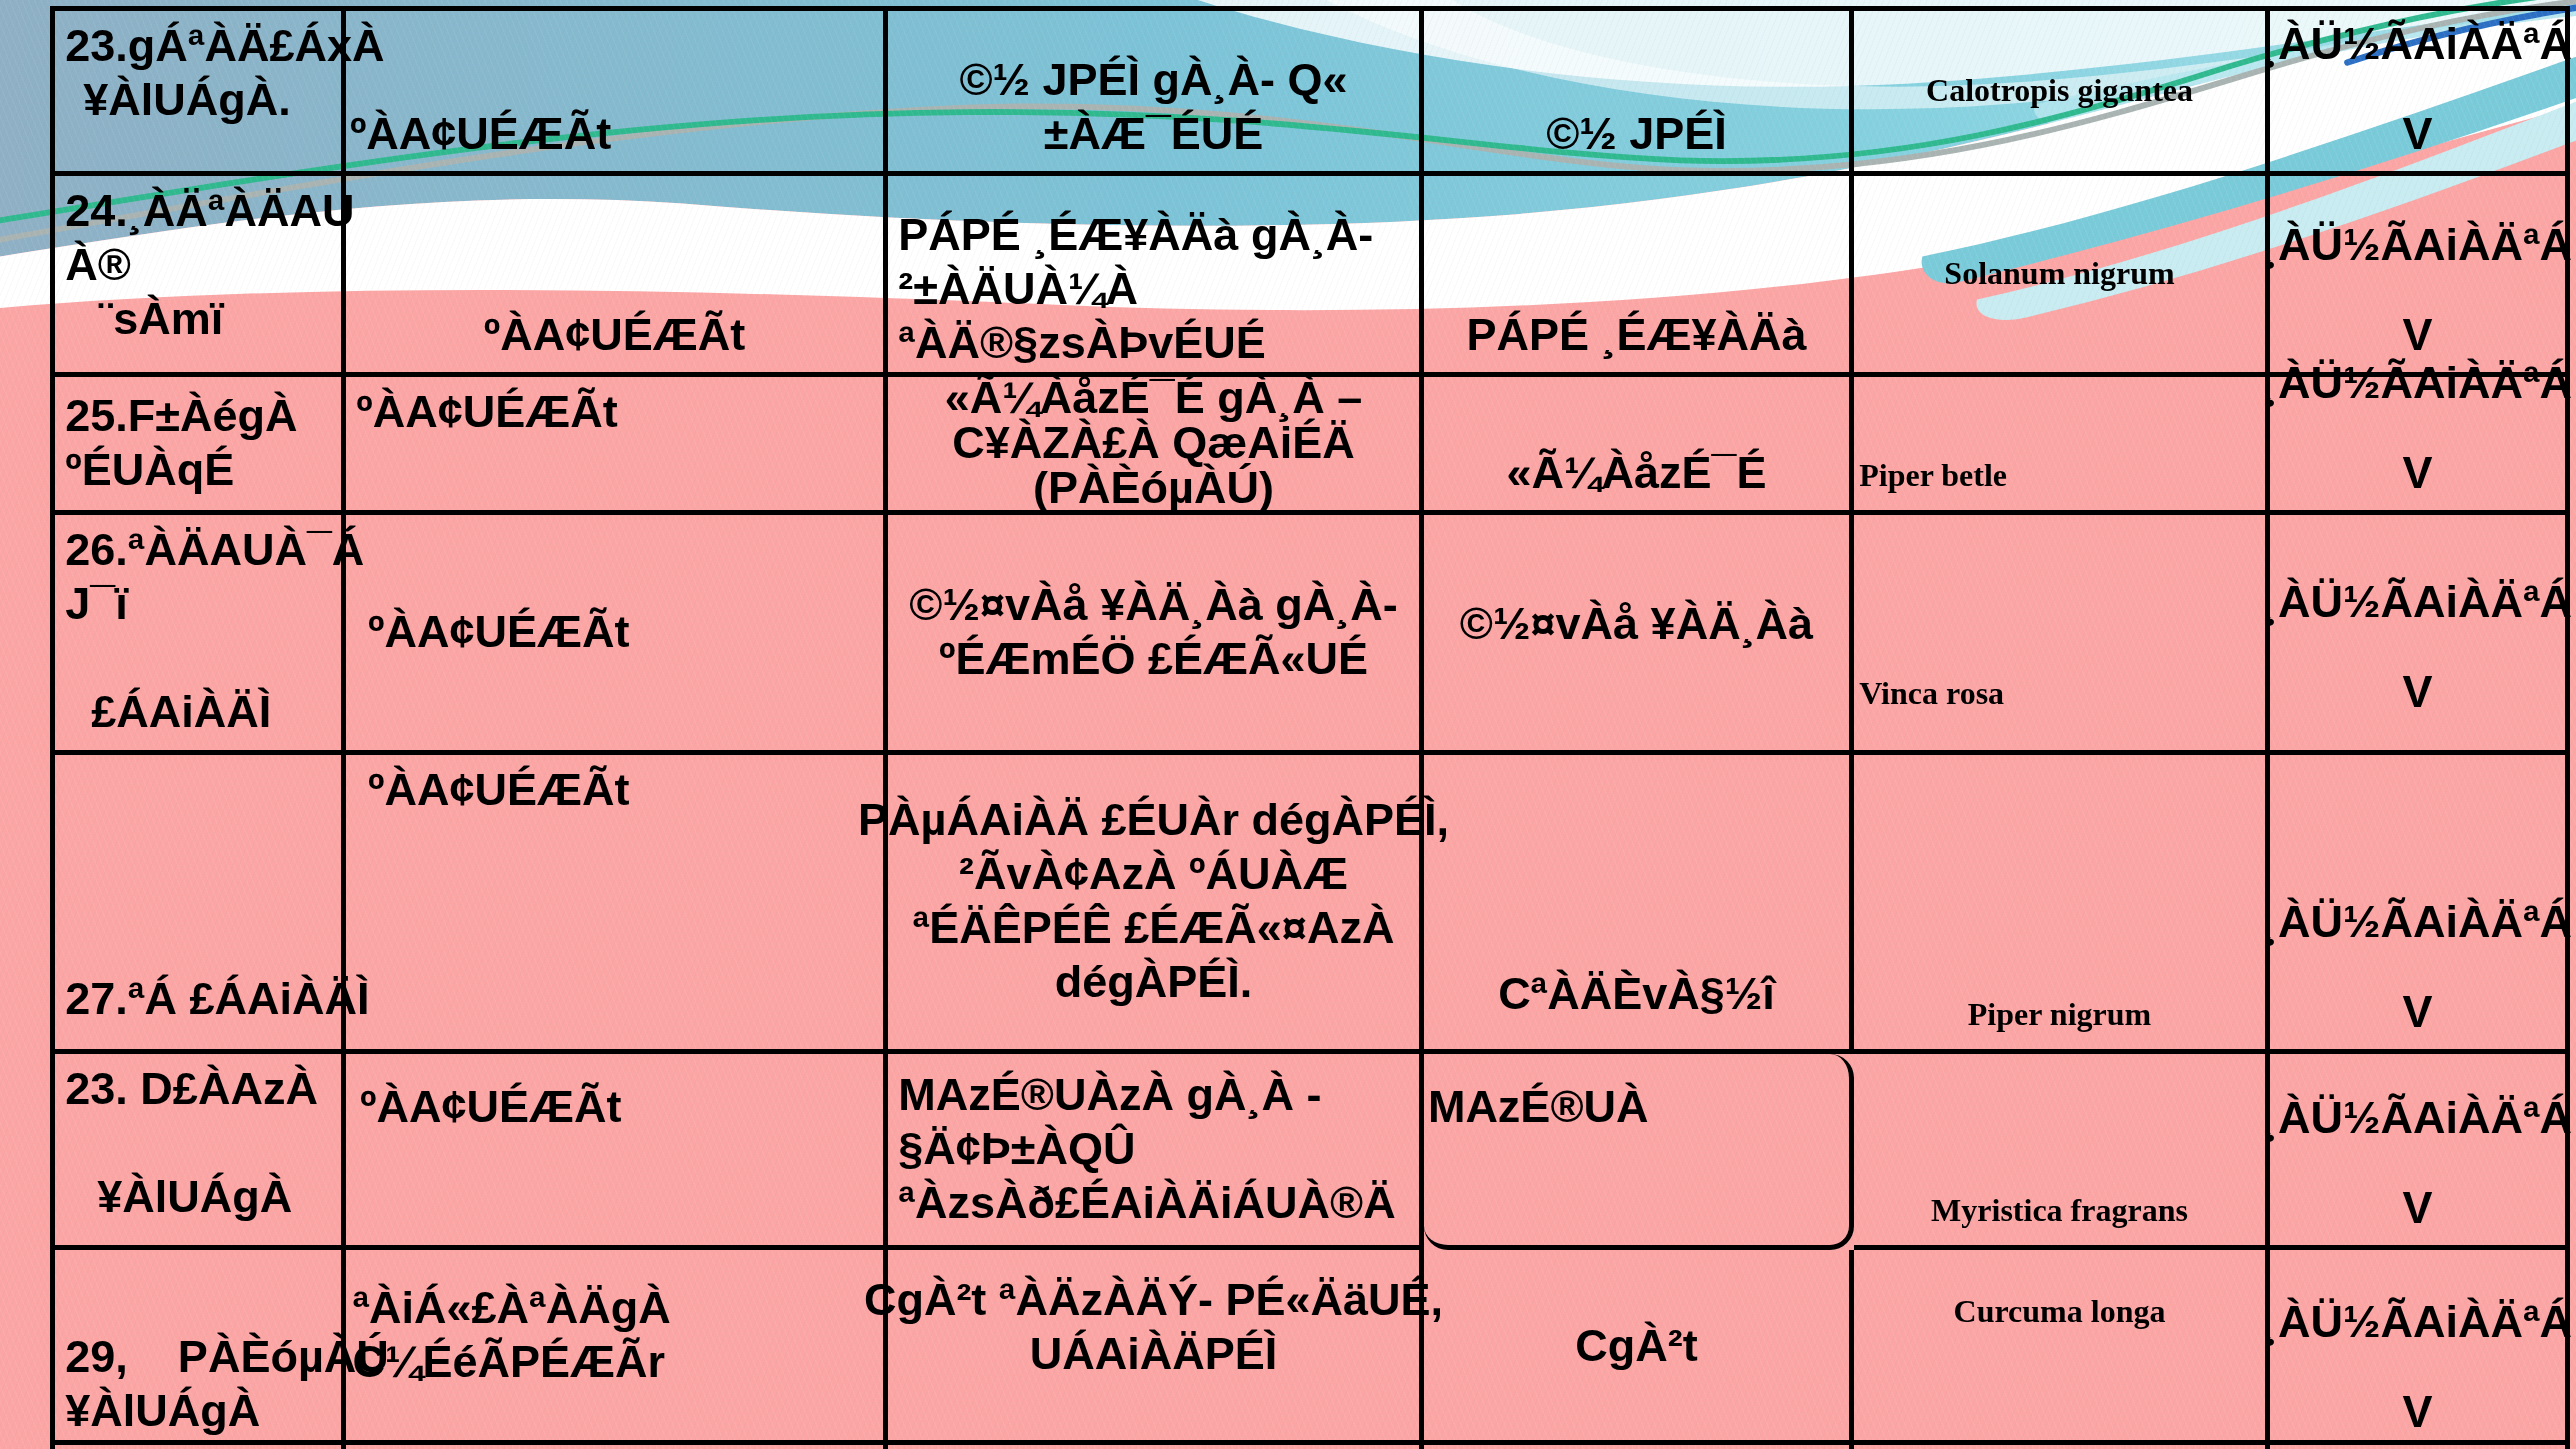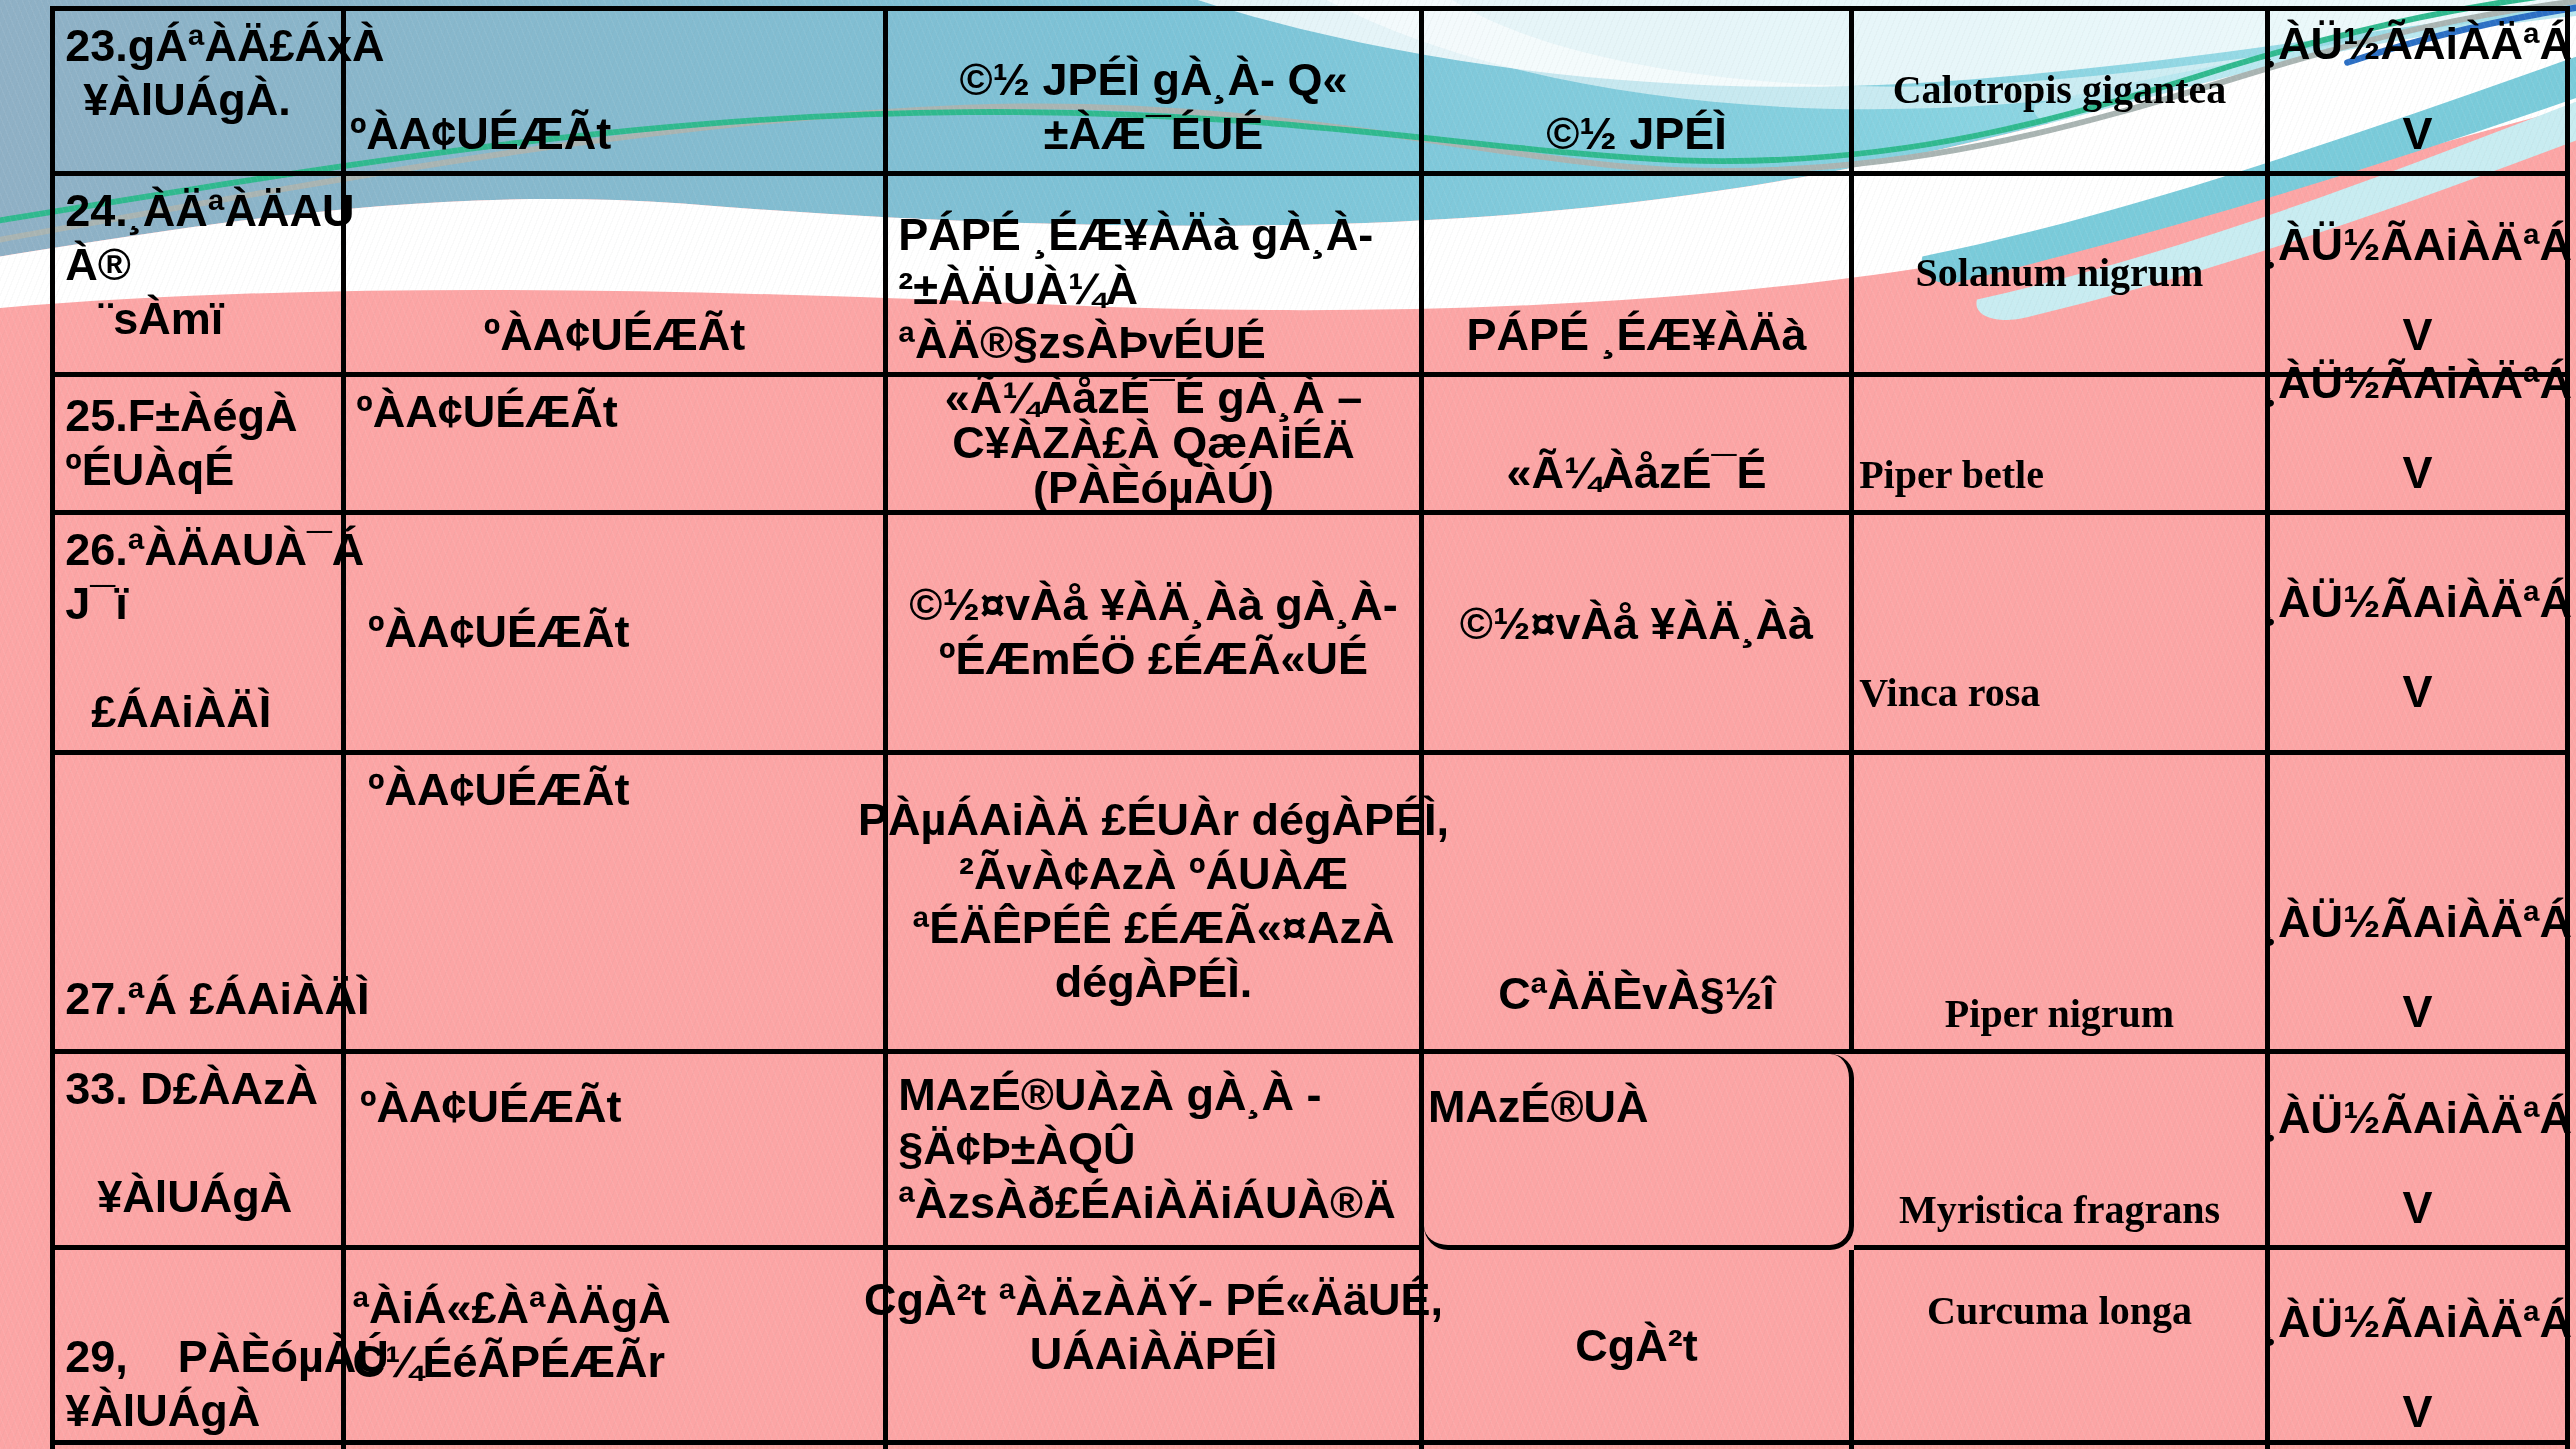--- a/index.html
+++ b/index.html
@@ -9,21 +9,21 @@
   .texture{position:absolute;left:0;top:0;right:0;bottom:0;
     background-image:
       repeating-linear-gradient(112deg, rgba(125,138,136,0.045) 0 1.3px, rgba(0,0,0,0) 1.3px 5.8px),
       repeating-linear-gradient(68deg, rgba(255,255,255,0.05) 0 1.3px, rgba(0,0,0,0) 1.3px 5.8px);}
   .grid{position:absolute;left:50px;top:6.4px;display:grid;border:5.8px solid #000;}
   .cell{border-right:5.8px solid #000;border-bottom:5.8px solid #000;
         display:flex;flex-direction:column;box-sizing:border-box;
         padding:7.7px 10.3px 10.3px 10.3px;color:#000;
         font-weight:700;font-size:45px;line-height:54px;overflow:visible;}
   .cell:nth-child(6n){border-right:none;gap:36px;}
-  .cell.serif{font-family:"Liberation Serif", serif;font-size:40px;line-height:50px;}
+  .cell.serif{font-family:"Liberation Serif", serif;font-size:32px;line-height:50px;}
   .v-t{justify-content:flex-start}
   .v-m{justify-content:center}
   .v-b{justify-content:flex-end}
   .a-l{align-items:flex-start;text-align:left}
   .a-c{align-items:center;text-align:center}
   .line{white-space:pre;}
 </style>
 </head>
 <body>
 
@@ -158,21 +158,21 @@
         <div class="line">CªÀÄÈvÀ§½î</div>
       </div>
       <div class="cell v-b a-c serif">
         <div class="line">Piper nigrum</div>
       </div>
       <div class="cell v-b a-c">
         <div class="line">¸ÀÜ½ÃAiÀÄªÁ</div>
         <div class="line">V</div>
       </div>
       <div class="cell v-t a-l">
-        <div class="line">33. D£ÀAzÀ</div>
+        <div class="line">23. D£ÀAzÀ</div>
         <div class="line">&nbsp;</div>
         <div class="line" style="margin-left: 32px;">¥ÀlUÁgÀ</div>
       </div>
       <div class="cell v-t a-l" style="padding-left: 14px; padding-top: 26px;">
         <div class="line">ºÀA¢UÉÆÃt</div>
       </div>
       <div class="cell v-m a-l">
         <div class="line">MAzÉ®UÀzÀ gÀ¸À -</div>
         <div class="line">§Ä¢Þ±ÀQÛ</div>
         <div class="line">ªÀzsÀð£ÉAiÀÄiÁUÀ®Ä</div>

